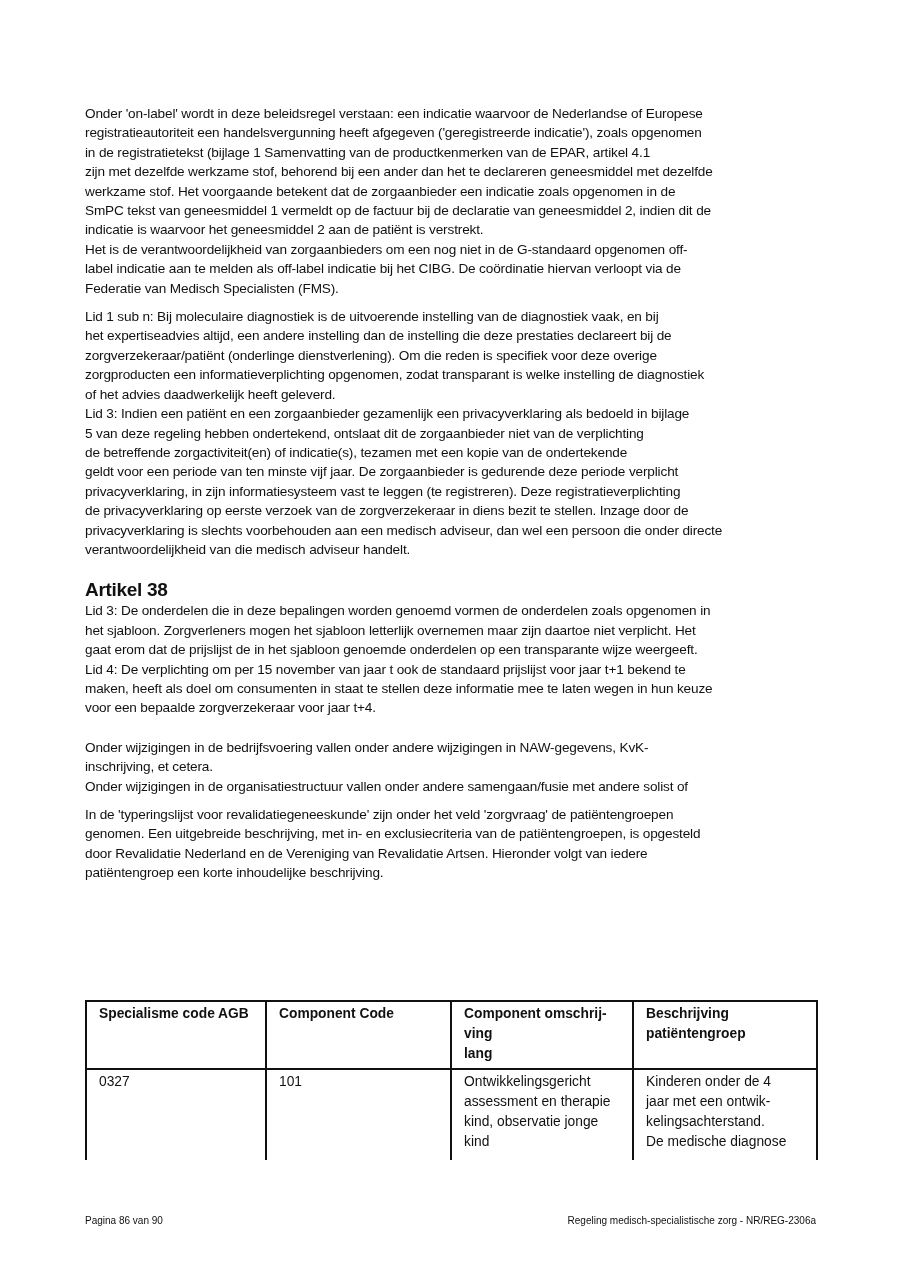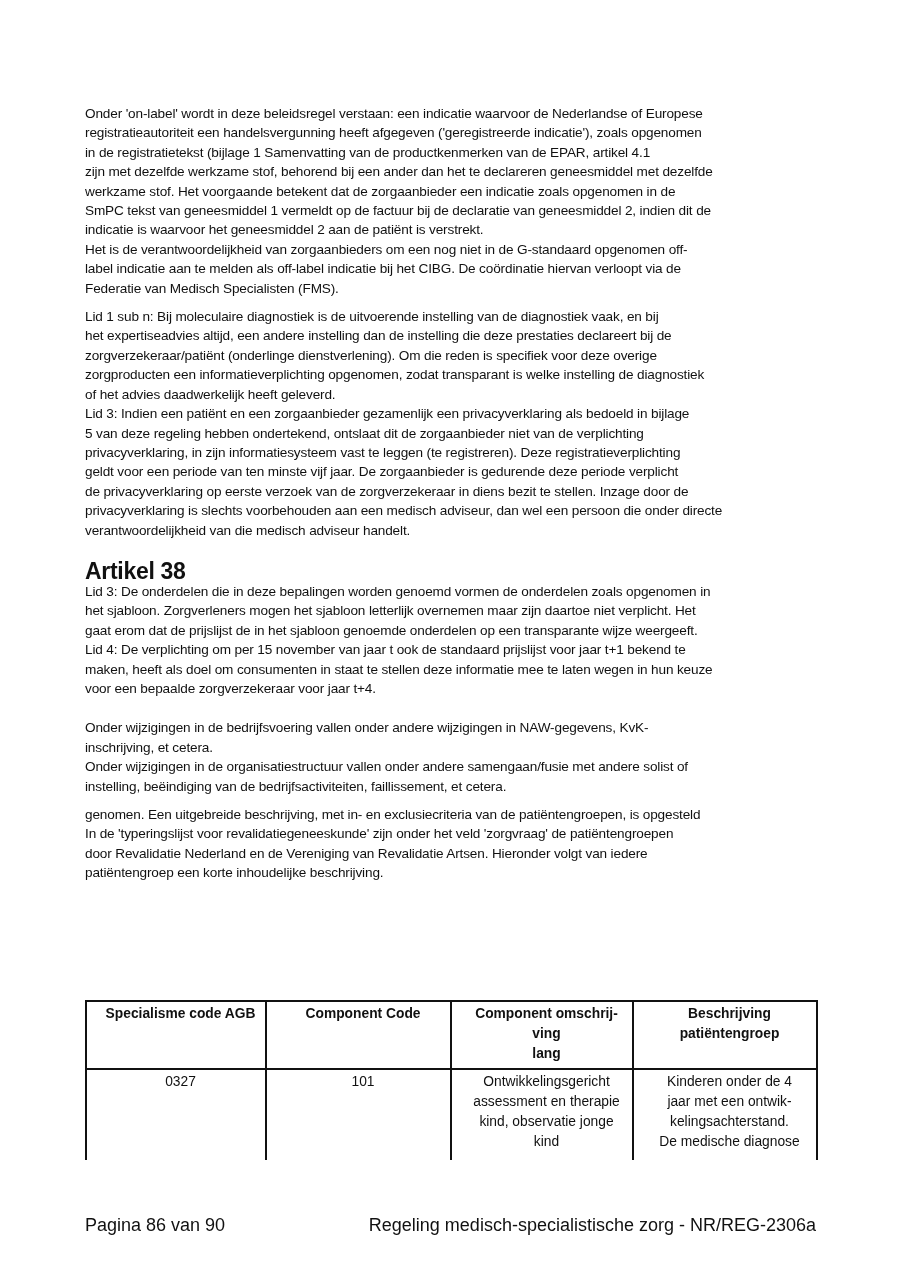--- a/index.html
+++ b/index.html
@@ -6,37 +6,37 @@
     body {
       width: 900px; height: 1273px; position: relative; overflow: hidden;
       font-family: "Liberation Sans", sans-serif; color: #111111;
     }
     .page { position: absolute; left: 85px; top: 104px; width: 735px; }
     p, .para {
       margin: 0; font-size: 13.6px; line-height: 19.4px; letter-spacing: -0.15px;
     }
     .gap { height: 9px; }
     h2 {
-      margin: 0; font-size: 23px; font-weight: bold; line-height: 22px; letter-spacing: -0.3px;
+      margin: 0; font-size: 19px; font-weight: bold; line-height: 22px; letter-spacing: -0.3px;
     }
     .h-gap { height: 20px; }
     table.ptable {
       position: absolute; left: 85px; top: 1000px; width: 731px;
       border-collapse: collapse; table-layout: fixed;
       font-size: 13.8px; line-height: 20px;
     }
     table.ptable th, table.ptable td {
-      border: 2px solid #111111; vertical-align: top; text-align: center;
+      border: 2px solid #111111; vertical-align: top; text-align: left;
       padding: 2px 3px 0 12px;
     }
     table.ptable th { font-weight: bold; height: 64px; }
     table.ptable tr.last td { border-bottom: none; height: 88px; }
     .cut { position: absolute; left: 85px; top: 1162px; width: 735px; height: 20px; background: #fff; }
     .footer {
-      position: absolute; left: 85px; top: 1215px; width: 731px; font-size: 18px;
+      position: absolute; left: 85px; top: 1215px; width: 731px; font-size: 10px;
       display: flex; justify-content: space-between;
     }
   </style>
 </head>
 <body>
 
 <div class="page">
   <div id="p0">
       <p>Onder 'on-label' wordt in deze beleidsregel verstaan: een indicatie waarvoor de Nederlandse of Europese</p>
       <p>registratieautoriteit een handelsvergunning heeft afgegeven ('geregistreerde indicatie'), zoals opgenomen</p>
@@ -51,47 +51,47 @@
     </div>
   <div class="gap"></div>
   <div id="p1">
       <p>Lid 1 sub n: Bij moleculaire diagnostiek is de uitvoerende instelling van de diagnostiek vaak, en bij</p>
       <p>het expertiseadvies altijd, een andere instelling dan de instelling die deze prestaties declareert bij de</p>
       <p>zorgverzekeraar/patiënt (onderlinge dienstverlening). Om die reden is specifiek voor deze overige</p>
       <p>zorgproducten een informatieverplichting opgenomen, zodat transparant is welke instelling de diagnostiek</p>
       <p>of het advies daadwerkelijk heeft geleverd.</p>
       <p>Lid 3: Indien een patiënt en een zorgaanbieder gezamenlijk een privacyverklaring als bedoeld in bijlage</p>
       <p>5 van deze regeling hebben ondertekend, ontslaat dit de zorgaanbieder niet van de verplichting</p>
+      <p>de betreffende zorgactiviteit(en) of indicatie(s), tezamen met een kopie van de ondertekende</p>
+      <p>geldt voor een periode van ten minste vijf jaar. De zorgaanbieder is gedurende deze periode verplicht</p>
       <p>privacyverklaring, in zijn informatiesysteem vast te leggen (te registreren). Deze registratieverplichting</p>
-      <p>geldt voor een periode van ten minste vijf jaar. De zorgaanbieder is gedurende deze periode verplicht</p>
       <p>de privacyverklaring op eerste verzoek van de zorgverzekeraar in diens bezit te stellen. Inzage door de</p>
       <p>privacyverklaring is slechts voorbehouden aan een medisch adviseur, dan wel een persoon die onder directe</p>
       <p>verantwoordelijkheid van die medisch adviseur handelt.</p>
     </div>
   <div class="h-gap"></div>
   <h2>Artikel 38</h2>
   <div id="a38">
       <p>Lid 3: De onderdelen die in deze bepalingen worden genoemd vormen de onderdelen zoals opgenomen in</p>
       <p>het sjabloon. Zorgverleners mogen het sjabloon letterlijk overnemen maar zijn daartoe niet verplicht. Het</p>
       <p>gaat erom dat de prijslijst de in het sjabloon genoemde onderdelen op een transparante wijze weergeeft.</p>
       <p>Lid 4: De verplichting om per 15 november van jaar t ook de standaard prijslijst voor jaar t+1 bekend te</p>
       <p>maken, heeft als doel om consumenten in staat te stellen deze informatie mee te laten wegen in hun keuze</p>
       <p>voor een bepaalde zorgverzekeraar voor jaar t+4.</p>
     </div>
   <div class="h-gap"></div>
   <div id="a39a">
       <p>Onder wijzigingen in de bedrijfsvoering vallen onder andere wijzigingen in NAW-gegevens, KvK-</p>
       <p>inschrijving, et cetera.</p>
       <p>Onder wijzigingen in de organisatiestructuur vallen onder andere samengaan/fusie met andere solist of</p>
-      <p>instelling, beëindiging van de bedrijfsactiviteiten, faillissement, et cetera.</p>
     </div>
   <div class="gap"></div>
   <div id="a39b">
+      <p>In de 'typeringslijst voor revalidatiegeneeskunde' zijn onder het veld 'zorgvraag' de patiëntengroepen</p>
       <p>genomen. Een uitgebreide beschrijving, met in- en exclusiecriteria van de patiëntengroepen, is opgesteld</p>
-      <p>In de 'typeringslijst voor revalidatiegeneeskunde' zijn onder het veld 'zorgvraag' de patiëntengroepen</p>
       <p>door Revalidatie Nederland en de Vereniging van Revalidatie Artsen. Hieronder volgt van iedere</p>
       <p>patiëntengroep een korte inhoudelijke beschrijving.</p>
     </div>
 </div>
 
 <table class="ptable">
   <colgroup>
     <col style="width:180px">
       <col style="width:185px">
       <col style="width:182px">

